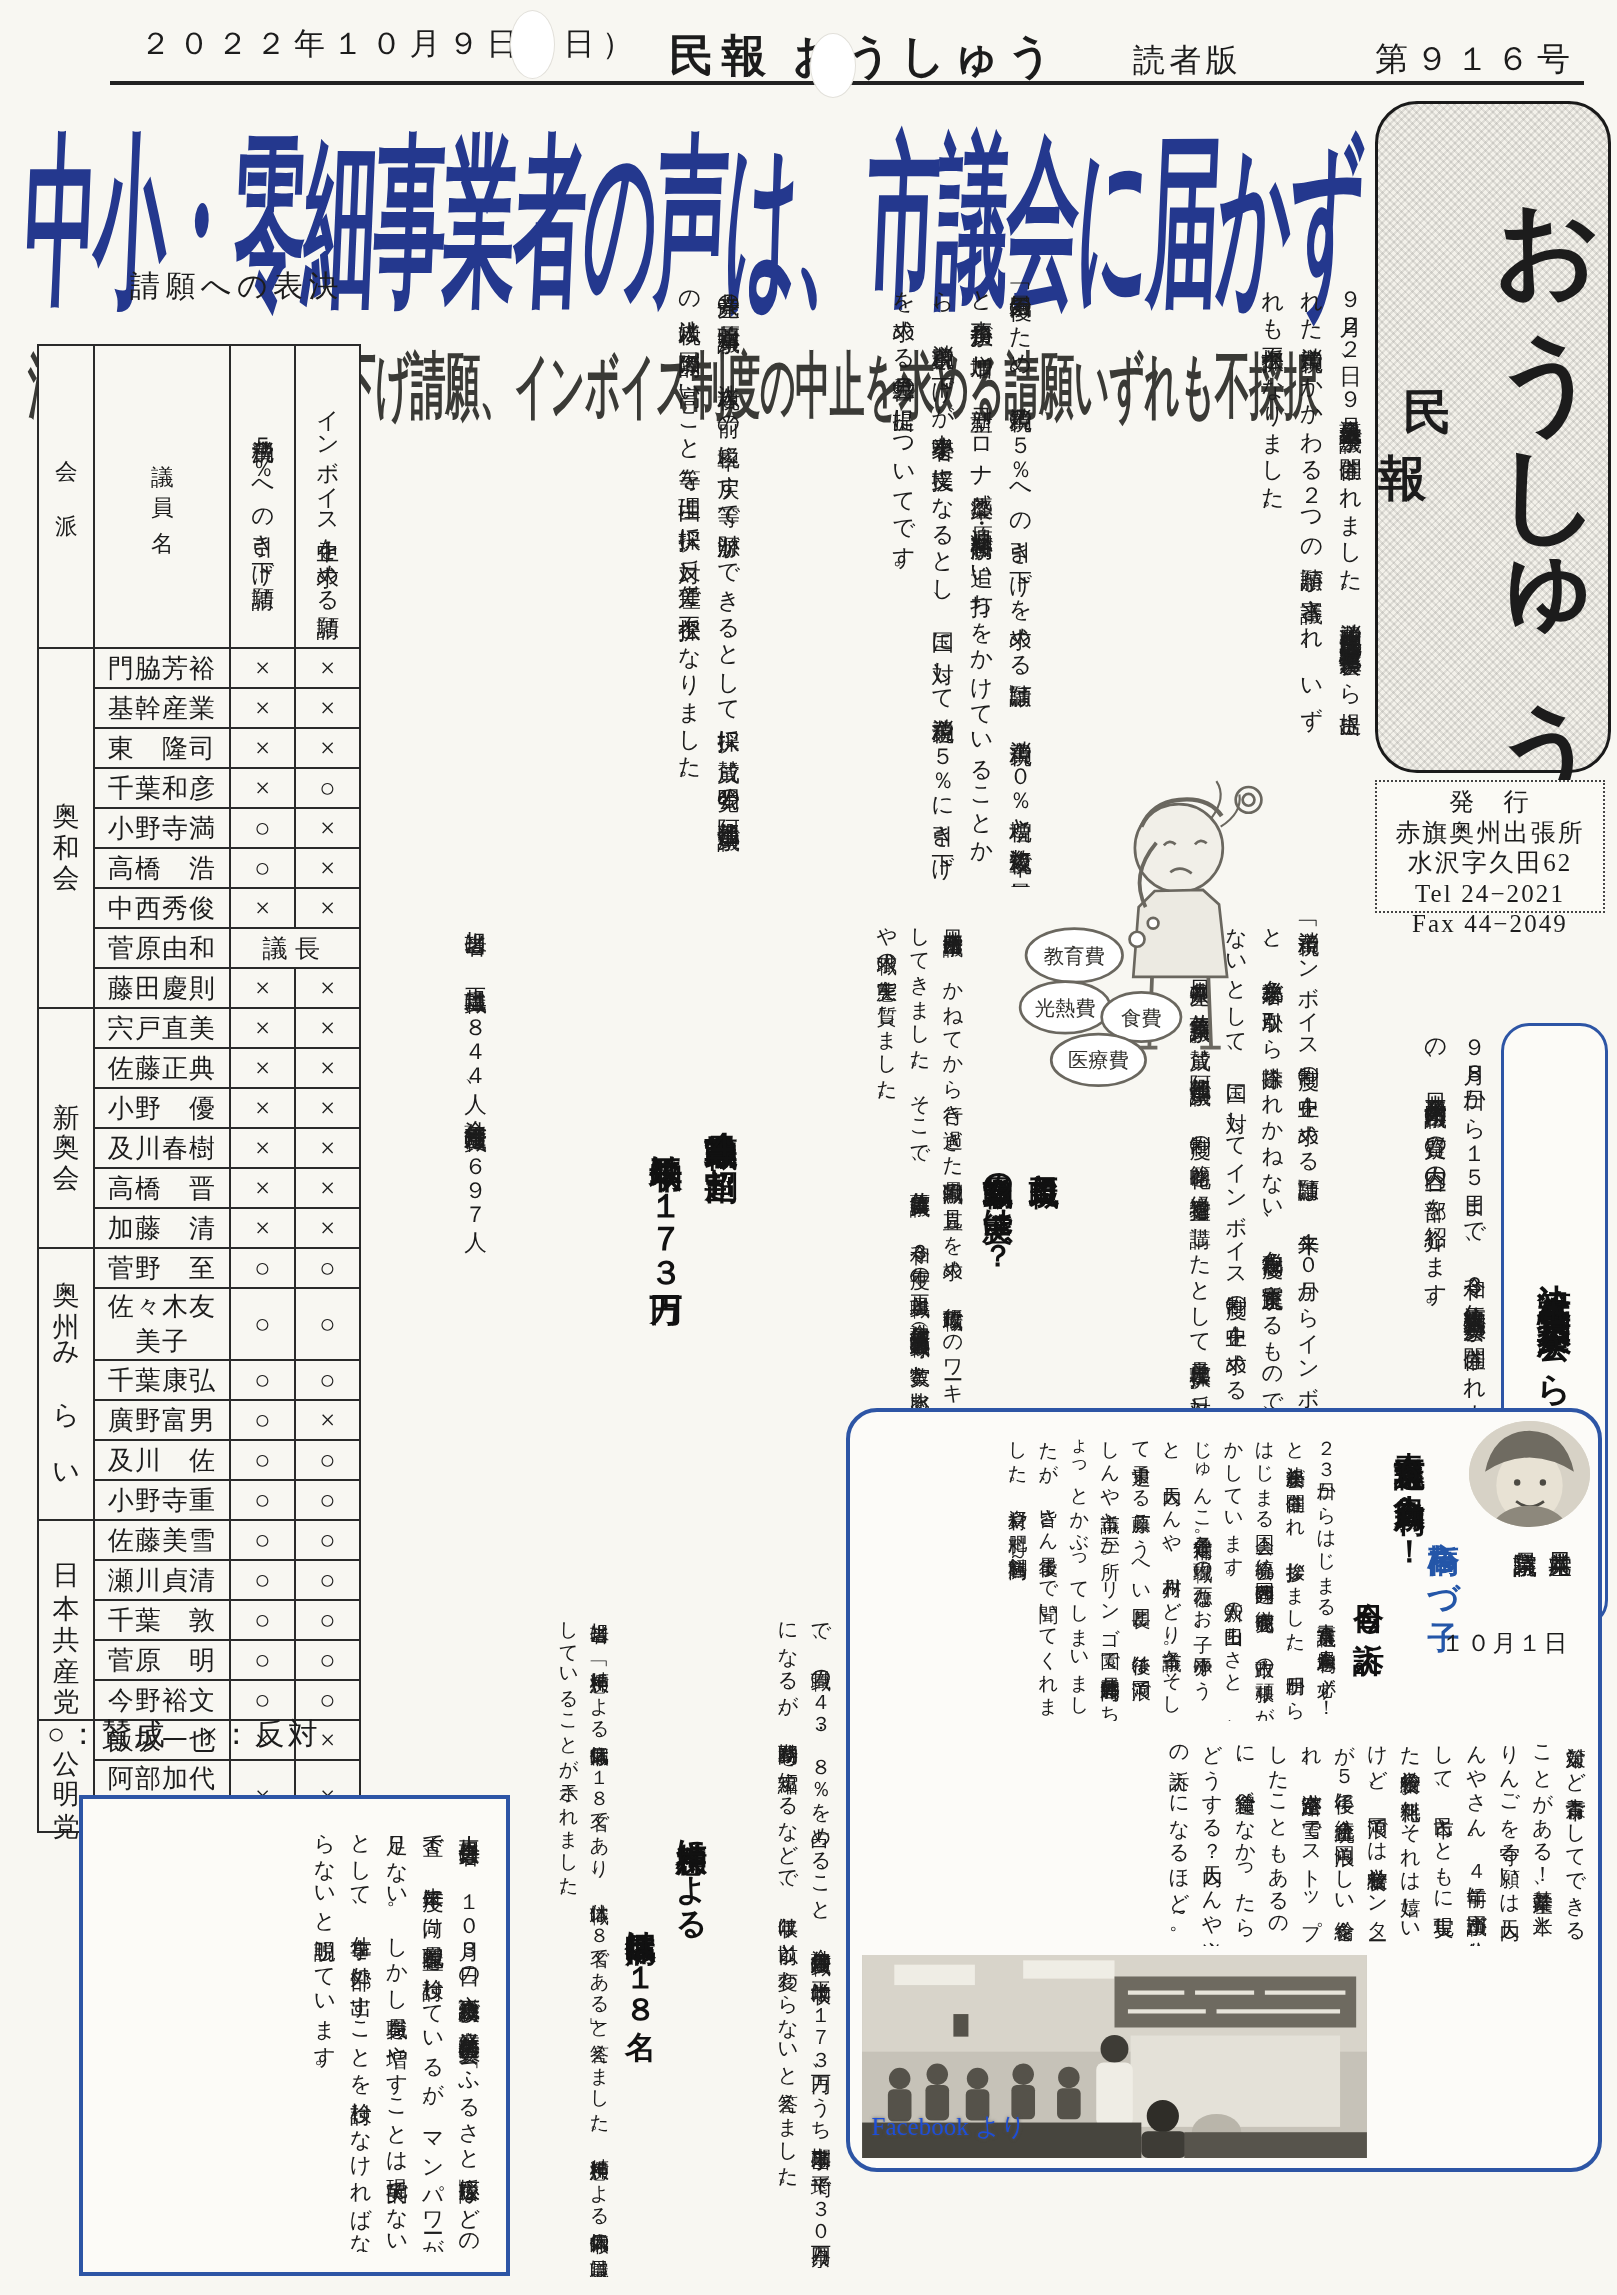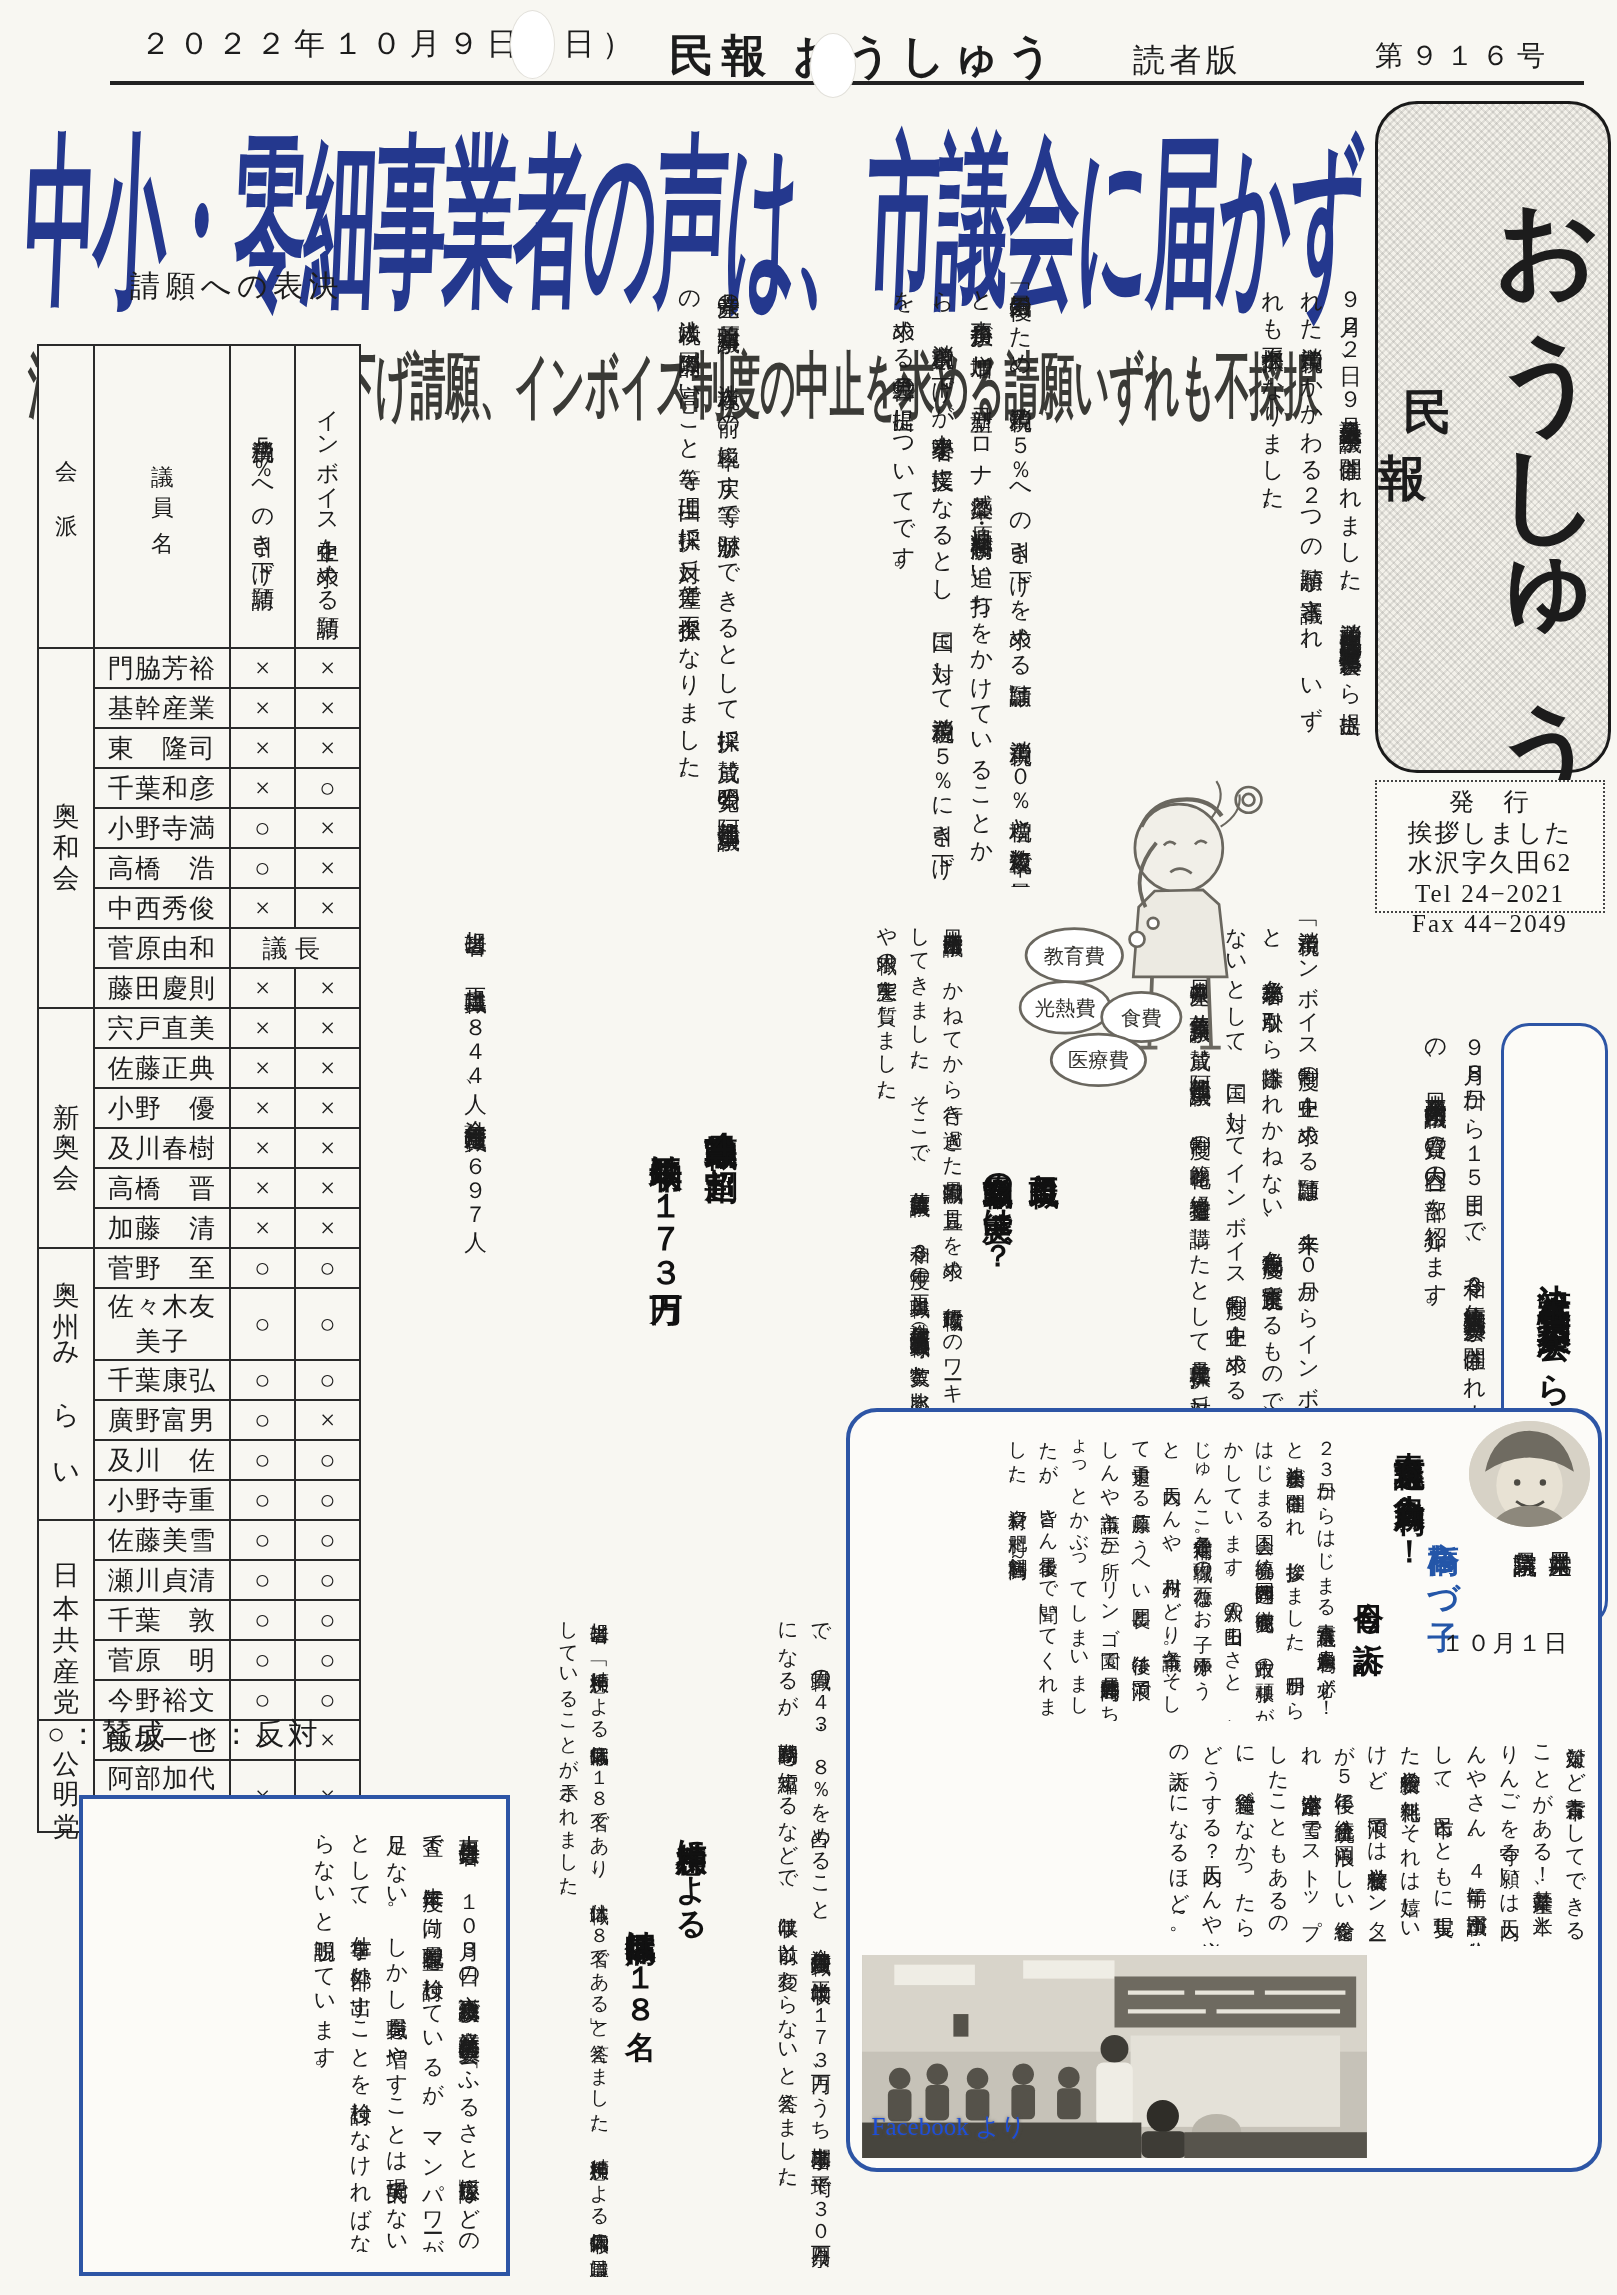--- a/index.html
+++ b/index.html
@@ -4,21 +4,21 @@
 <style>
   html,body{margin:0;padding:0;background:#d9d9d6;}
   .page{position:relative;width:1617px;height:2295px;margin:0 auto;background:#f8f7f2;
         font-family:"Liberation Serif","DejaVu Serif",serif;color:#1c1c1c;overflow:hidden;}
   .abs{position:absolute;}
   .sans{font-family:"Liberation Sans","DejaVu Sans",sans-serif;}
   
   .hdr-date{left:140px;top:22.6px;font-size:31px;letter-spacing:7.5px;}
   .hdr-title{left:669px;top:26px;font-size:45px;font-weight:bold;letter-spacing:7.5px;}
   .hdr-edition{left:1133px;top:39px;font-size:32px;letter-spacing:4.3px;}
-  .hdr-issue{left:1375px;top:37px;font-size:28px;letter-spacing:7.5px;}
+  .hdr-issue{left:1375px;top:37px;font-size:33px;letter-spacing:7.5px;}
   .hdr-rule{left:110px;top:81px;width:1474px;height:4.3px;background:#222;}
   .hole{background:#fff;border:1.6px solid #e2e0da;border-radius:50%;z-index:30;}
   
   .headline-wrap{left:29.5px;top:101px;width:1348px;height:234px;overflow:visible;}
   .headline-wrap span{display:inline-block;white-space:nowrap;font-size:72px;font-weight:800;
         color:#24388e;letter-spacing:-2.1px;transform:scaleY(2.55) skewX(-6deg);transform-origin:0 0;}
   .subhead-wrap{left:28px;top:338px;width:1348px;height:91px;}
   .subhead-wrap span{display:inline-block;white-space:nowrap;font-size:35px;font-weight:800;
         color:#3a3a36;transform:scaleY(2.05);transform-origin:0 0;letter-spacing:-0.5px;}
   
@@ -101,21 +101,21 @@
     <span>消費税５％への引き下げ請願、インボイス制度の中止を求める請願いずれも不採択</span>
   </div>
 
   <div class="abs masthead">
     <div class="brand-top">民報</div>
     <div class="brand-main">おうしゅう</div>
     <div class="brand-bottom">読者版</div>
   </div>
   <div class="abs pubbox">
     <div>発　行</div>
-    <div>挨拶しました</div>
+    <div>赤旗奥州出張所</div>
     <div>水沢字久田62</div>
     <div>Tel 24−2021</div>
     <div>Fax 44−2049</div>
   </div>
 
   <div class="abs tbl-title">請願への表決</div>
   <table class="votes">
     <thead>
       <tr>
         <th class="thg">

